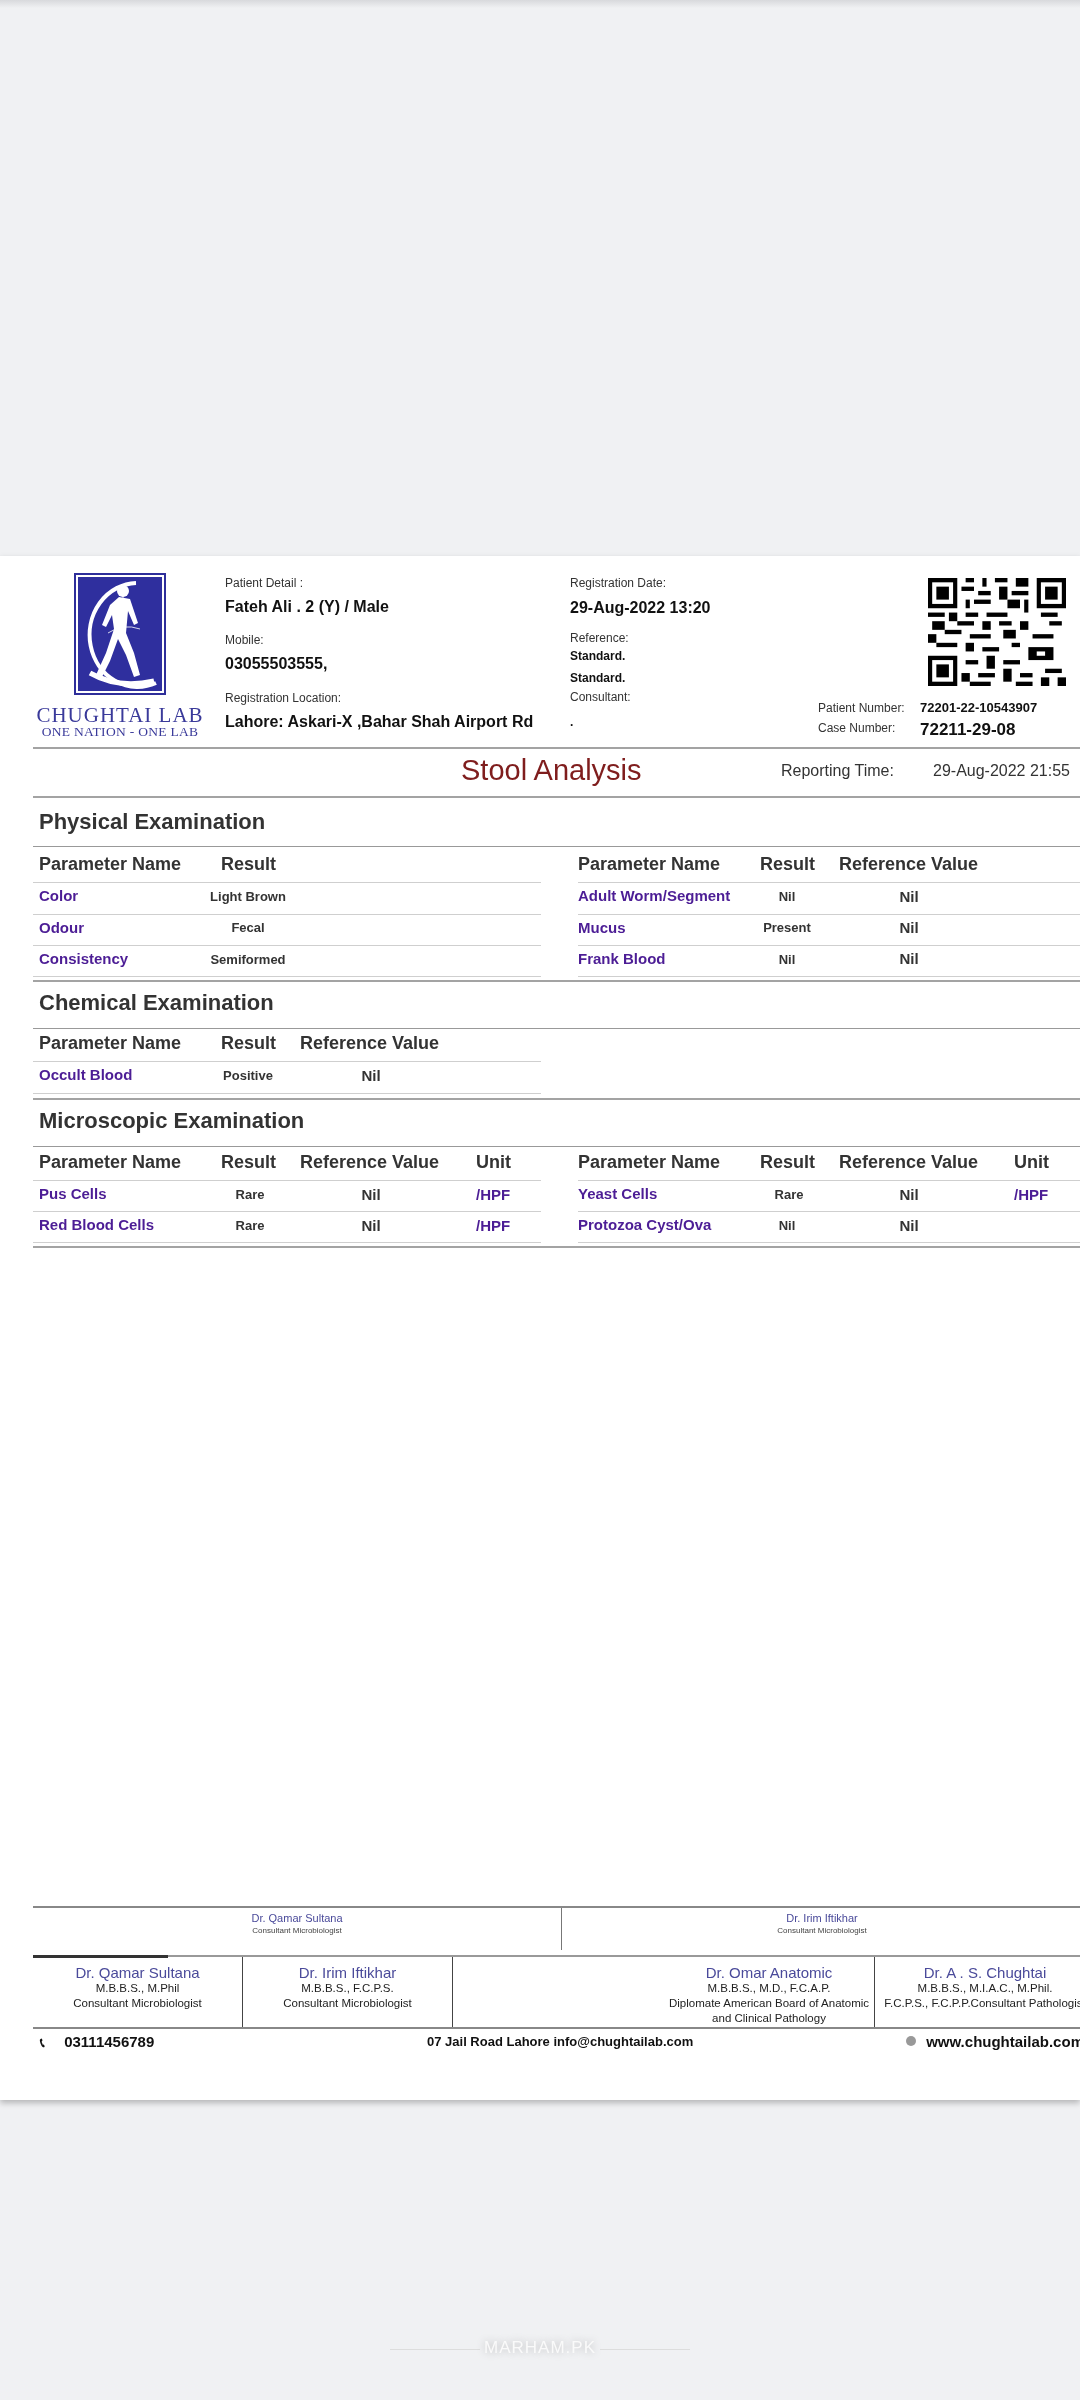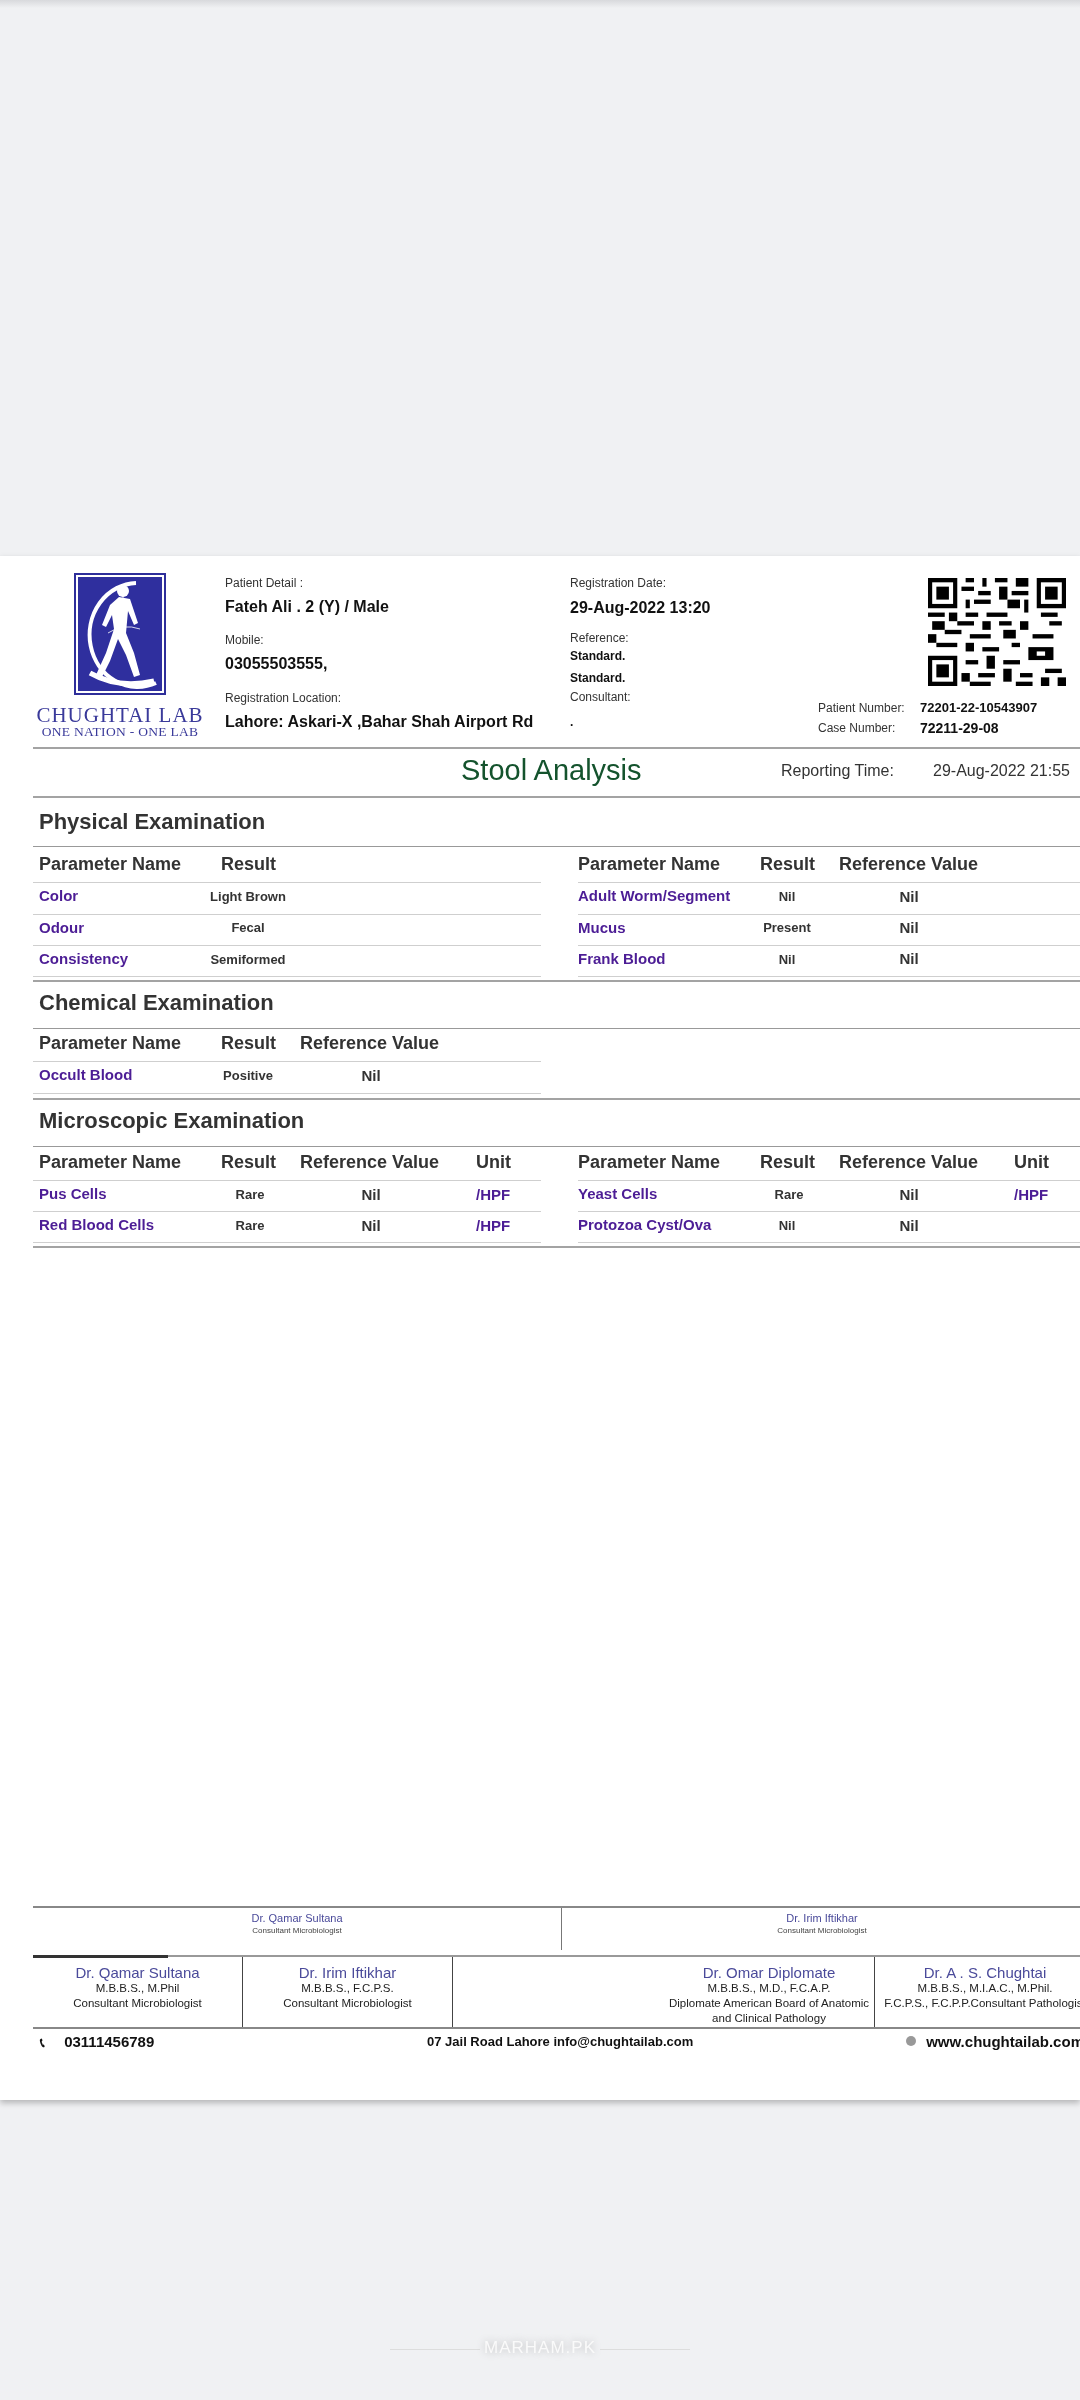--- a/index.html
+++ b/index.html
@@ -17,21 +17,21 @@
   .lbl { position: absolute; font-size: 12px; color: #333; }
   .val { position: absolute; font-size: 16px; font-weight: bold; color: #111; }
   .valsm { position: absolute; font-size: 12px; font-weight: bold; color: #111; }
 
   .qr { position: absolute; left: 928px; top: 22px; width: 138px; height: 108px; }
 
   .hr { position: absolute; left: 33px; right: 0; height: 2px; background: #a3a3a3; }
   .hrthin { position: absolute; height: 1px; background: #cfcfcf; }
 
   .dept { position: absolute; left: 39px; top: 197px; font-size: 29px; font-weight: bold; color: #111; letter-spacing: -0.5px; }
-  .test { position: absolute; left: 461px; top: 198px; font-size: 29px; color: #14532d; }
+  .test { position: absolute; left: 461px; top: 198px; font-size: 29px; color: #7f1d1d; }
   .rtlbl { position: absolute; left: 781px; top: 206px; font-size: 16px; color: #333; }
   .rtval { position: absolute; left: 917px; top: 206px; font-size: 16px; color: #333; margin-left: 16px; }
 
   .sec { position: absolute; left: 39px; font-size: 22px; font-weight: bold; color: #333; }
   .th { position: absolute; font-size: 18px; font-weight: bold; color: #333; }
   .td { position: absolute; font-size: 15px; font-weight: bold; color: #4c1d95; }
   .tdsm { position: absolute; font-size: 13px; font-weight: bold; color: #333; width: 100px; text-align: center; }
   .tdc { position: absolute; font-size: 15px; font-weight: bold; color: #333; width: 100px; text-align: center; }
 
   
@@ -143,21 +143,21 @@
         <rect x="28" y="21" width="4" height="1"></rect>
       <rect x="10" y="24" width="5" height="1"></rect>
         <rect x="21" y="24" width="4" height="1"></rect>
         <rect x="27" y="23" width="2" height="2"></rect>
         <rect x="31" y="23" width="2" height="2"></rect>
     </g>
   </svg>
   <div class="lbl" style="left:818px;top:145px;">Patient Number:</div>
   <div class="valsm" style="left:920px;top:144px;font-size:13px;">72201-22-10543907</div>
   <div class="lbl" style="left:818px;top:165px;">Case Number:</div>
-  <div class="valsm" style="left:920px;top:164px;font-size:14px;">72211-29-08</div>
+  <div class="valsm" style="left:920px;top:164px;font-size:17px;">72211-29-08</div>
 
   <div class="hr" style="top:191px;"></div>
 
   <div class="test">Stool Analysis</div>
   <div class="rtlbl">Reporting Time:</div>
   <div class="rtval">29-Aug-2022 21:55</div>
   <div class="hr" style="top:240px;"></div>
 
   <div class="sec" style="top:253px;text-align:center;">Physical Examination</div>
   <div class="hr" style="top:290px;height:1px;background:#999;"></div>
@@ -277,21 +277,21 @@
     <div class="n">Dr. Qamar Sultana</div>
     <div class="d">M.B.B.S., M.Phil</div>
     <div class="d">Consultant Microbiologist</div>
   </div>
   <div class="doc" style="left:243px;width:210px;">
     <div class="n">Dr. Irim Iftikhar</div>
     <div class="d">M.B.B.S., F.C.P.S.</div>
     <div class="d">Consultant Microbiologist</div>
   </div>
   <div class="doc" style="left:664px;width:211px;">
-    <div class="n">Dr. Omar Diplomate</div>
+    <div class="n">Dr. Omar Anatomic</div>
     <div class="d">M.B.B.S., M.D., F.C.A.P.</div>
     <div class="d" style="margin-left:-6px;margin-right:-6px;">Diplomate American Board of Anatomic</div>
     <div class="d">and Clinical Pathology</div>
   </div>
   <div class="doc" style="left:875px;width:220px;border-right:none;">
     <div class="n">Dr. A . S. Chughtai</div>
     <div class="d">M.B.B.S., M.I.A.C., M.Phil.</div>
     <div class="d">F.C.P.S., F.C.P.P.Consultant Pathologist</div>
   </div>
 

